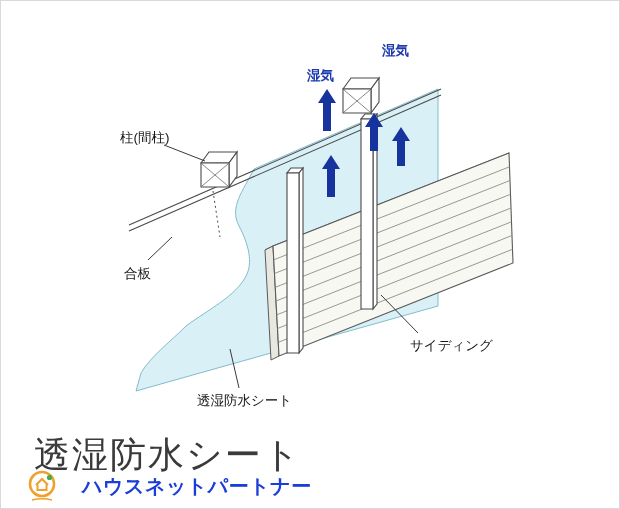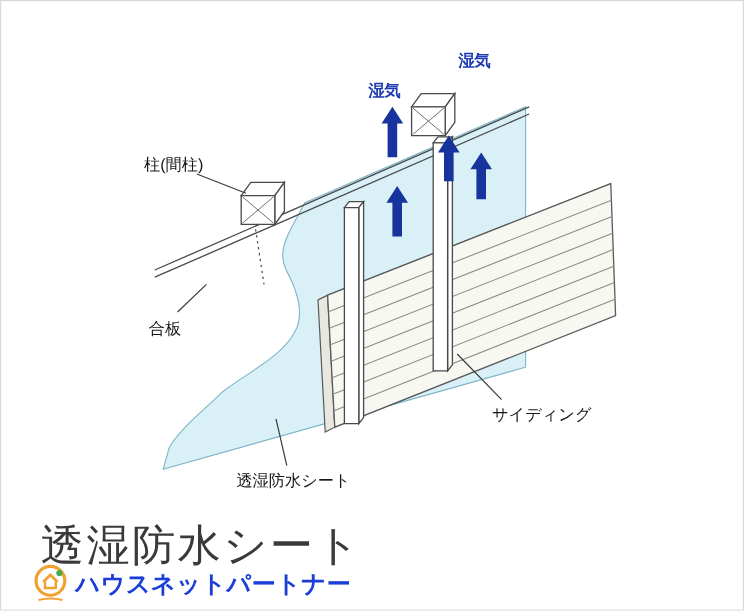--- a/index.html
+++ b/index.html
@@ -19,21 +19,21 @@
   .board-line{stroke:#8d8d85;stroke-width:0.9;}
   #title{
     position:absolute;left:33px;top:430px;
     font-family:"Liberation Serif","DejaVu Serif",serif;
     font-size:36px;color:#3a3a3a;letter-spacing:2px;white-space:nowrap;
   }
   #brand{
     position:absolute;left:24px;top:468px;display:flex;align-items:center;gap:4px;
   }
   #brand-name{
-    font-size:20px;font-weight:bold;color:#1c3ed8;letter-spacing:0.5px;white-space:nowrap;
+    font-size:20px;font-weight:bold;color:#1c3ed8;letter-spacing:0.5px;white-space:nowrap;margin-left:19px;
   }
 </style>
 </head>
 <body>
 
 <div id="page">
 
   <svg width="620" height="509" viewBox="0 0 620 509">
 
     <path stroke="#79b4c4" stroke-width="0.9" d="M253,168 L437,88 L437,305 L135,390 L140,372

